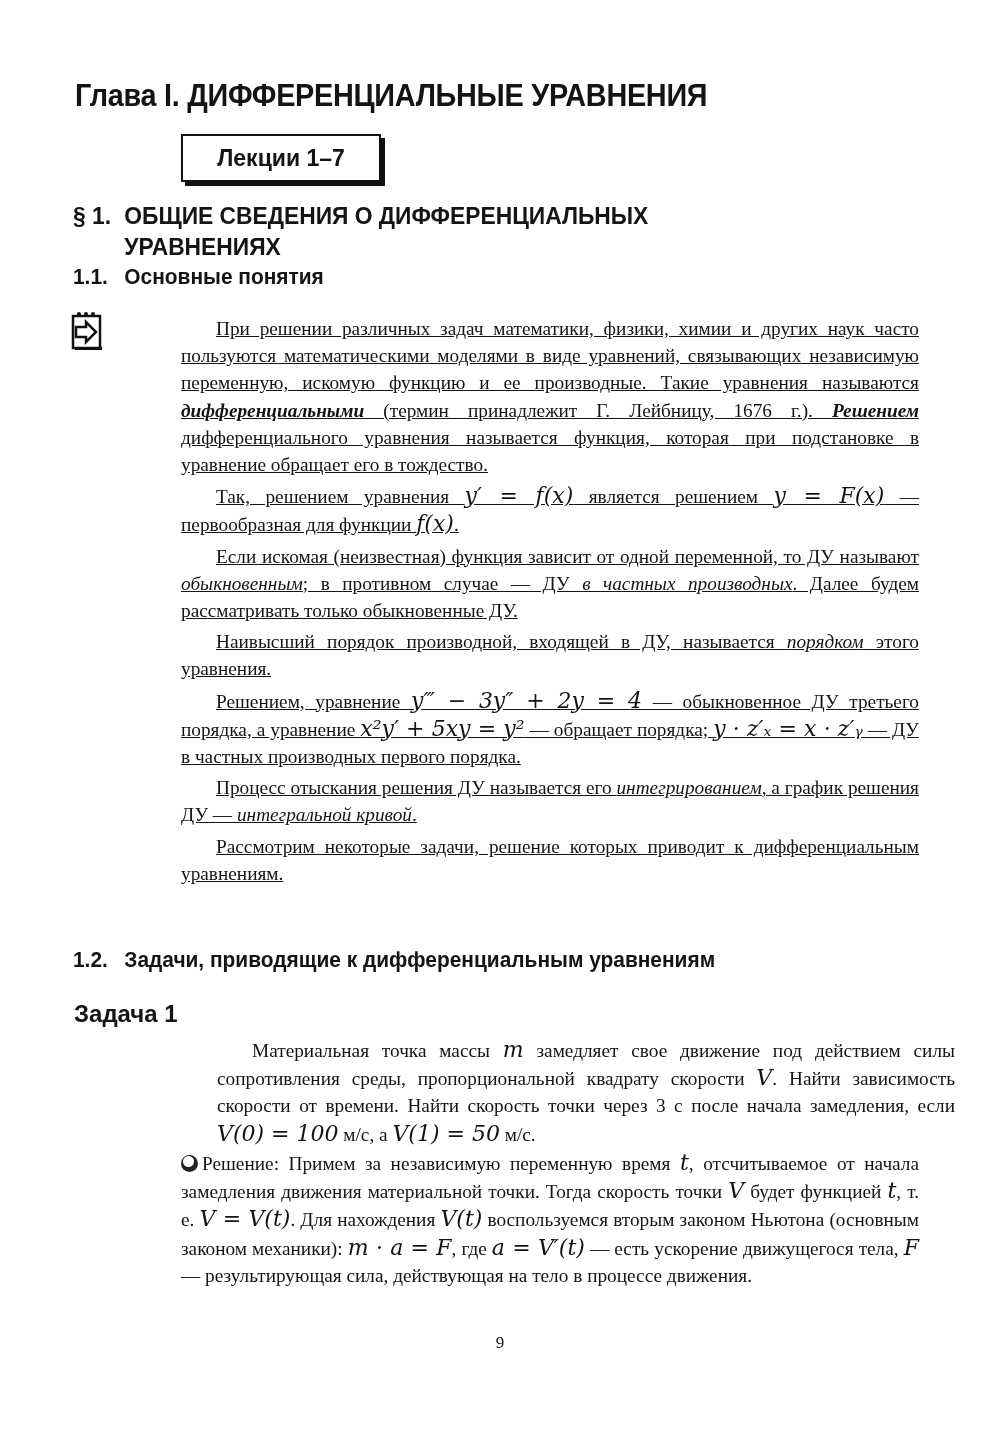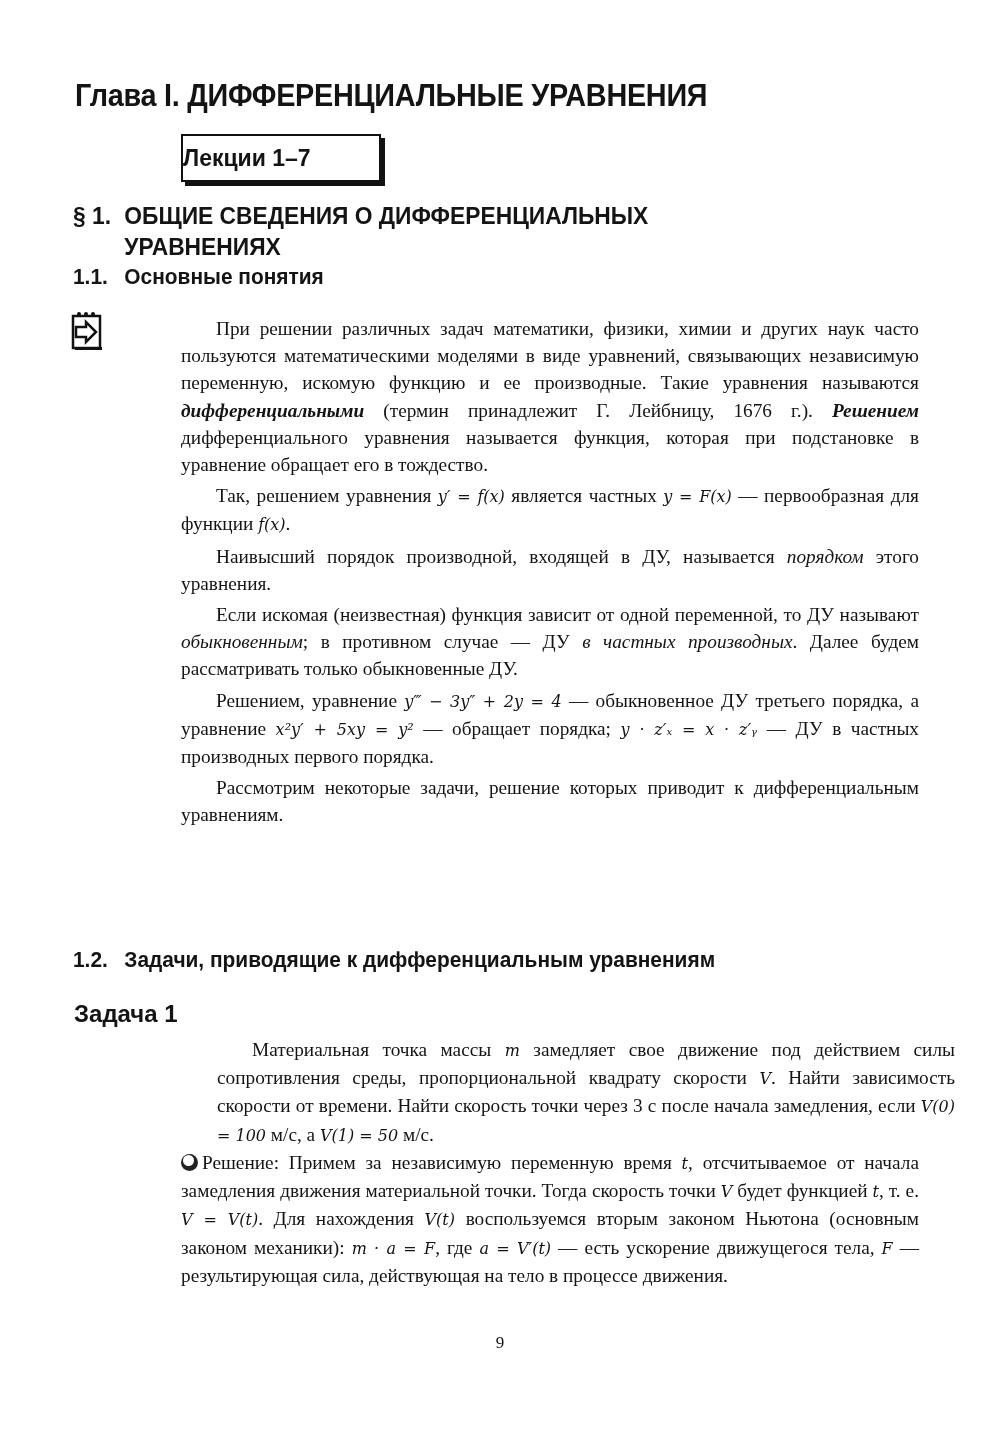--- a/index.html
+++ b/index.html
@@ -3,40 +3,40 @@
 <meta charset="utf-8">
 <style>
   html, body { margin: 0; padding: 0; background: #ffffff; }
   body { width: 1000px; height: 1439px; position: relative; overflow: hidden; color: #141414; }
   .page { position: absolute; left: 0; top: 0; width: 1000px; height: 1439px; }
   .sans { font-family: "Liberation Sans", "DejaVu Sans", sans-serif; font-weight: bold; }
   .serif { font-family: "Liberation Serif", "DejaVu Serif", serif; }
 
   .chapter-title { position: absolute; left: 75px; top: 78px; font-size: 31px; letter-spacing: -0.3px; transform: scaleX(0.93); transform-origin: left; white-space: nowrap; }
 
-  .lecture-box { position: absolute; left: 181px; top: 134px; width: 196px; height: 44px; border: 2px solid #111; box-shadow: 4px 4px 0 #111; display: flex; align-items: center; font-size: 23px; }
+  .lecture-box { position: absolute; left: 181px; top: 134px; width: 196px; height: 44px; border: 2px solid #111; box-shadow: 4px 4px 0 #111; display: flex; align-items: center; justify-content: center; font-size: 23px; }
 
   .section-title { position: absolute; left: 73px; top: 200px; font-size: 24px; line-height: 31px; transform: scaleX(0.95); transform-origin: left; white-space: nowrap; }
   .section-title .num { display: inline-block; width: 54px; }
   .section-title .line2 { padding-left: 54px; }
 
   .subsection-title { position: absolute; left: 73px; top: 264px; font-size: 22px; transform: scaleX(0.95); transform-origin: left; white-space: nowrap; }
   .subsection-title .num { display: inline-block; width: 54px; }
 
   .note-icon { position: absolute; left: 70px; top: 310px; width: 36px; height: 42px; }
 
   .body { position: absolute; left: 181px; width: 738px; font-size: 19.3px; line-height: 27.2px; text-align: justify; }
   .body p { margin: 0; text-indent: 35px; }
   .body p.noindent { text-indent: 0; }
   .body p + p { margin-top: 4px; }
   .body i { font-style: italic; }
   .body b { font-style: italic; font-weight: bold; }
-  .m { font-family: "DejaVu Serif", "Liberation Serif", serif; font-style: italic; font-size: 16px; }
+  .m { font-family: "DejaVu Serif", "Liberation Serif", serif; font-style: italic; font-size: 22px; }
 
-  .block1 { top: 315px; }
+  .block1 { top: 315px; text-decoration: underline; }
 
   .subsection2 { position: absolute; left: 73px; top: 947px; font-size: 22px; transform: scaleX(0.95); transform-origin: left; white-space: nowrap; }
   .subsection2 .num { display: inline-block; width: 54px; }
 
   .task-label { position: absolute; left: 74px; top: 1000px; font-size: 24px; }
 
   .block2 { top: 1036px; margin-left: 36px; }
   .block3 { top: 1149px; }
   .solution-icon { display: inline-block; width: 17px; height: 17px; border-radius: 50%; background: #222; position: relative; vertical-align: -2px; margin-right: 4px; }
   .solution-icon::after { content: ""; position: absolute; left: 2px; top: 1px; width: 11px; height: 11px; border-radius: 50%; background: #fff; }
@@ -73,30 +73,33 @@
     <circle cx="16" cy="4" r="2" fill="#111"></circle>
     <circle cx="23" cy="4" r="2" fill="#111"></circle>
     <path d="M6 17 H16 V12 L26 22 L16 32 V27 H6 Z" fill="#fff" stroke="#111" stroke-width="2.5" stroke-linejoin="miter"></path>
   </svg>
 
   <div class="body serif block1">
     <p>
       <span>При решении различных задач математики, физики, химии и других наук часто пользуются математическими моделями в виде уравнений, связывающих независимую переменную, искомую функцию и ее производные. Такие уравнения называются </span><b>дифференциальными</b><span> (термин принадлежит Г. Лейбницу, 1676 г.). </span><b>Решением</b><span> дифференциального уравнения называется функция, которая при подстановке в уравнение обращает его в тождество.</span>
     </p>
     <p>
-      <span>Так, решением уравнения </span><span class="m">y′ = f(x)</span><span> является частных </span><span class="m">y = F(x)</span><span> — первообразная для функции </span><span class="m">f(x)</span><span>.</span>
+      <span>Так, решением уравнения </span><span class="m">y′ = f(x)</span><span> является решением </span><span class="m">y = F(x)</span><span> — первообразная для функции </span><span class="m">f(x)</span><span>.</span>
+    </p>
+    <p>
+      <span>Если искомая (неизвестная) функция зависит от одной переменной, то ДУ называют </span><i>обыкновенным</i><span>; в противном случае — ДУ </span><i>в частных производных</i><span>. Далее будем рассматривать только обыкновенные ДУ.</span>
     </p>
     <p>
       <span>Наивысший порядок производной, входящей в ДУ, называется </span><i>порядком</i><span> этого уравнения.</span>
     </p>
     <p>
-      <span>Если искомая (неизвестная) функция зависит от одной переменной, то ДУ называют </span><i>обыкновенным</i><span>; в противном случае — ДУ </span><i>в частных производных</i><span>. Далее будем рассматривать только обыкновенные ДУ.</span>
+      <span>Решением, уравнение </span><span class="m">y‴ − 3y″ + 2y = 4</span><span> — обыкновенное ДУ третьего порядка, а уравнение </span><span class="m">x²y′ + 5xy = y²</span><span> — обращает порядка; </span><span class="m">y · z′ₓ = x · z′ᵧ</span><span> — ДУ в частных производных первого порядка.</span>
     </p>
     <p>
-      <span>Решением, уравнение </span><span class="m">y‴ − 3y″ + 2y = 4</span><span> — обыкновенное ДУ третьего порядка, а уравнение </span><span class="m">x²y′ + 5xy = y²</span><span> — обращает порядка; </span><span class="m">y · z′ₓ = x · z′ᵧ</span><span> — ДУ в частных производных первого порядка.</span>
+      <span>Процесс отыскания решения ДУ называется его </span><i>интегрированием</i><span>, а график решения ДУ — </span><i>интегральной кривой</i><span>.</span>
     </p>
     <p>Рассмотрим некоторые задачи, решение которых приводит к дифференциальным уравнениям.</p>
   </div>
 
   <div class="subsection2 sans">
     <span class="num">1.2.</span><span>Задачи, приводящие к дифференциальным уравнениям</span>
   </div>
 
   <div class="task-label sans">Задача 1</div>
 

